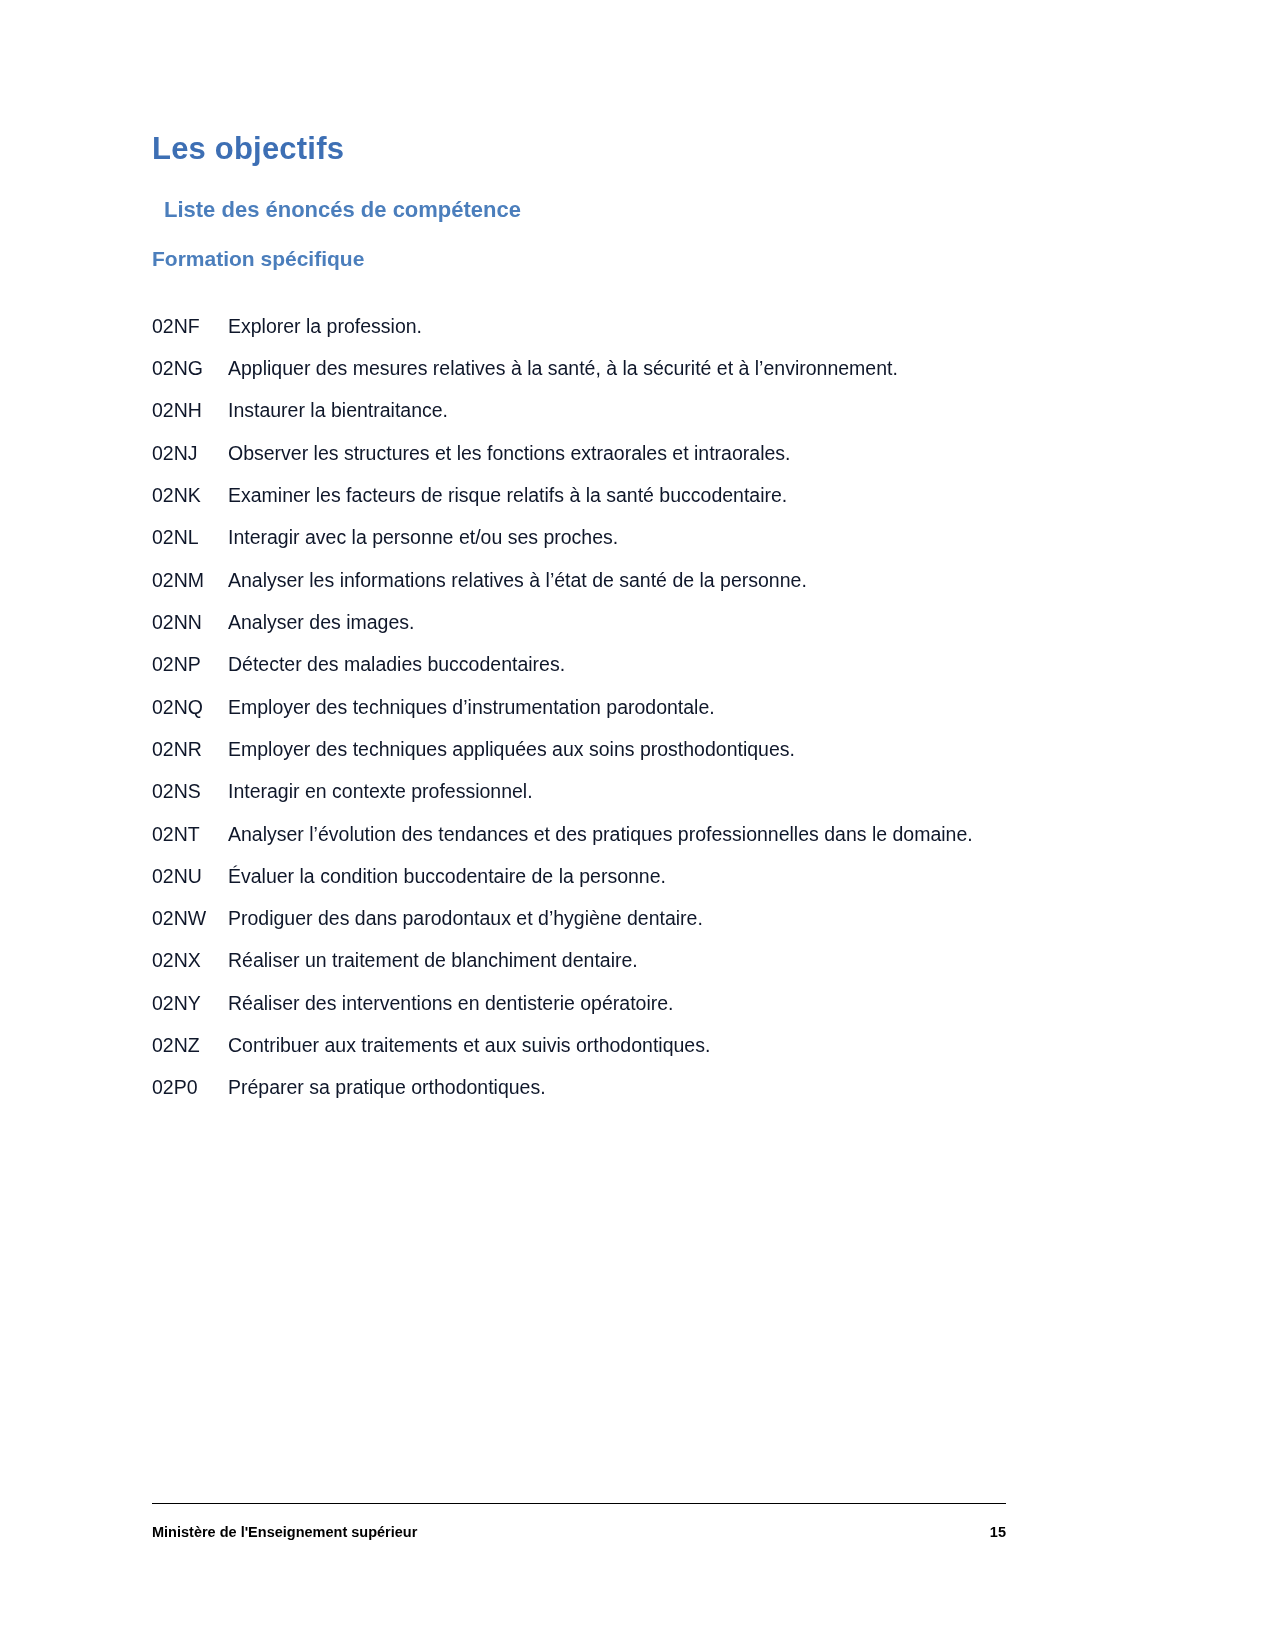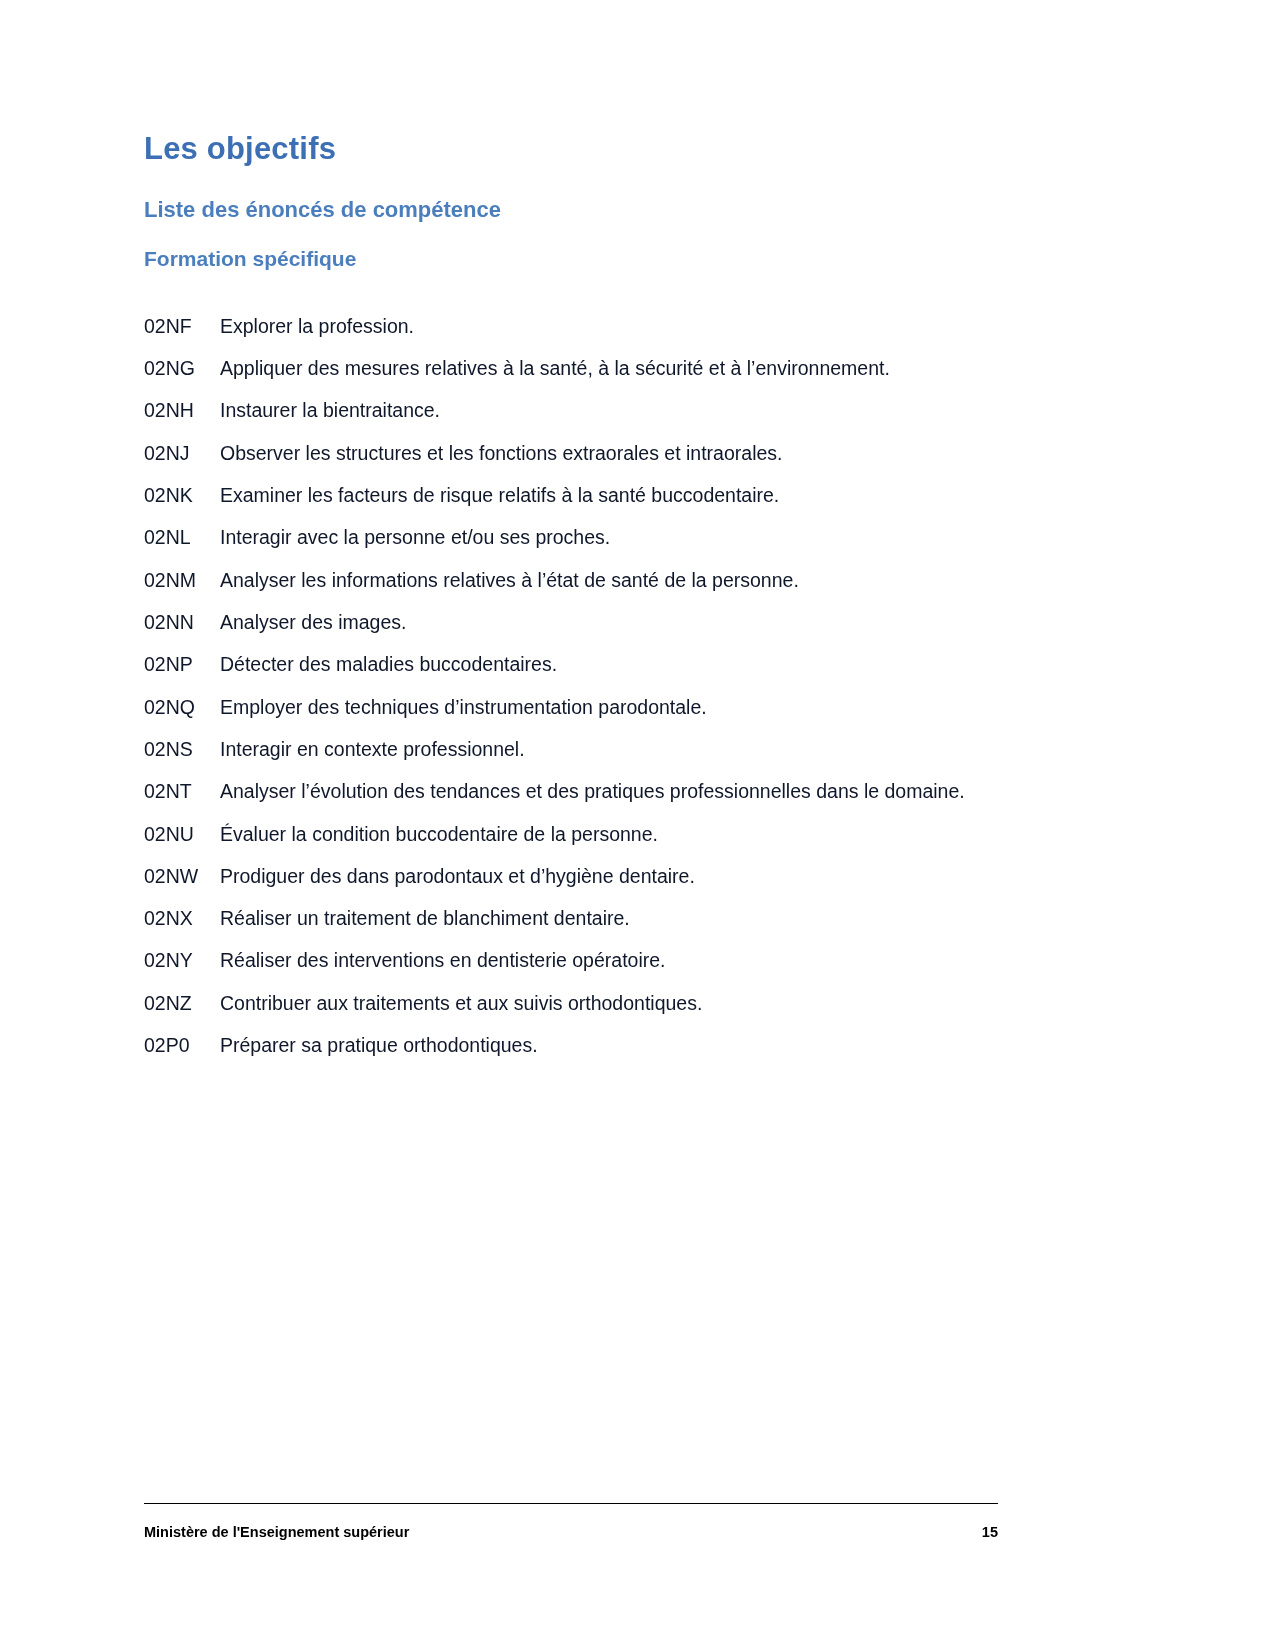--- a/index.html
+++ b/index.html
@@ -11,39 +11,39 @@
     width: 1275px;
     height: 1650px;
     position: relative;
     font-family: "Liberation Sans", sans-serif;
     color: #000000;
     overflow: hidden;
   }
   .page {
     position: absolute;
     top: 0;
-    left: 4px;
+    left: 12px;
     width: 1134px;
     height: 1650px;
     box-sizing: border-box;
     padding: 130px 140px 0 140px;
   }
   .title {
     font-size: 31px;
     font-weight: bold;
     color: #3d6fb4;
     letter-spacing: 0.2px;
     margin: 0 0 30px 0;
     line-height: 1.2;
   }
   .subtitle {
     font-size: 22px;
     font-weight: bold;
     color: #4b7ebc;
-    margin: 0 0 22px 0;
+    margin: 0 0 22px 12px;
     line-height: 1.2;
   }
   .section-label {
     font-size: 21px;
     color: #4b7ebc;
     font-weight: bold;
     margin: 0 0 42px 0;
     line-height: 1.2;
   }
   .objectives {
@@ -129,20 +129,24 @@
     </li>
     <li class="objective-row">
       <span class="objective-code">02NP</span>
       <span class="objective-text">Détecter des maladies buccodentaires.</span>
     </li>
     <li class="objective-row">
       <span class="objective-code">02NQ</span>
       <span class="objective-text">Employer des techniques d’instrumentation parodontale.</span>
     </li>
     <li class="objective-row">
+      <span class="objective-code">02NR</span>
+      <span class="objective-text">Employer des techniques appliquées aux soins prosthodontiques.</span>
+    </li>
+    <li class="objective-row">
       <span class="objective-code">02NS</span>
       <span class="objective-text">Interagir en contexte professionnel.</span>
     </li>
     <li class="objective-row">
       <span class="objective-code">02NT</span>
       <span class="objective-text">Analyser l’évolution des tendances et des pratiques professionnelles dans le domaine.</span>
     </li>
     <li class="objective-row">
       <span class="objective-code">02NU</span>
       <span class="objective-text">Évaluer la condition buccodentaire de la personne.</span>

